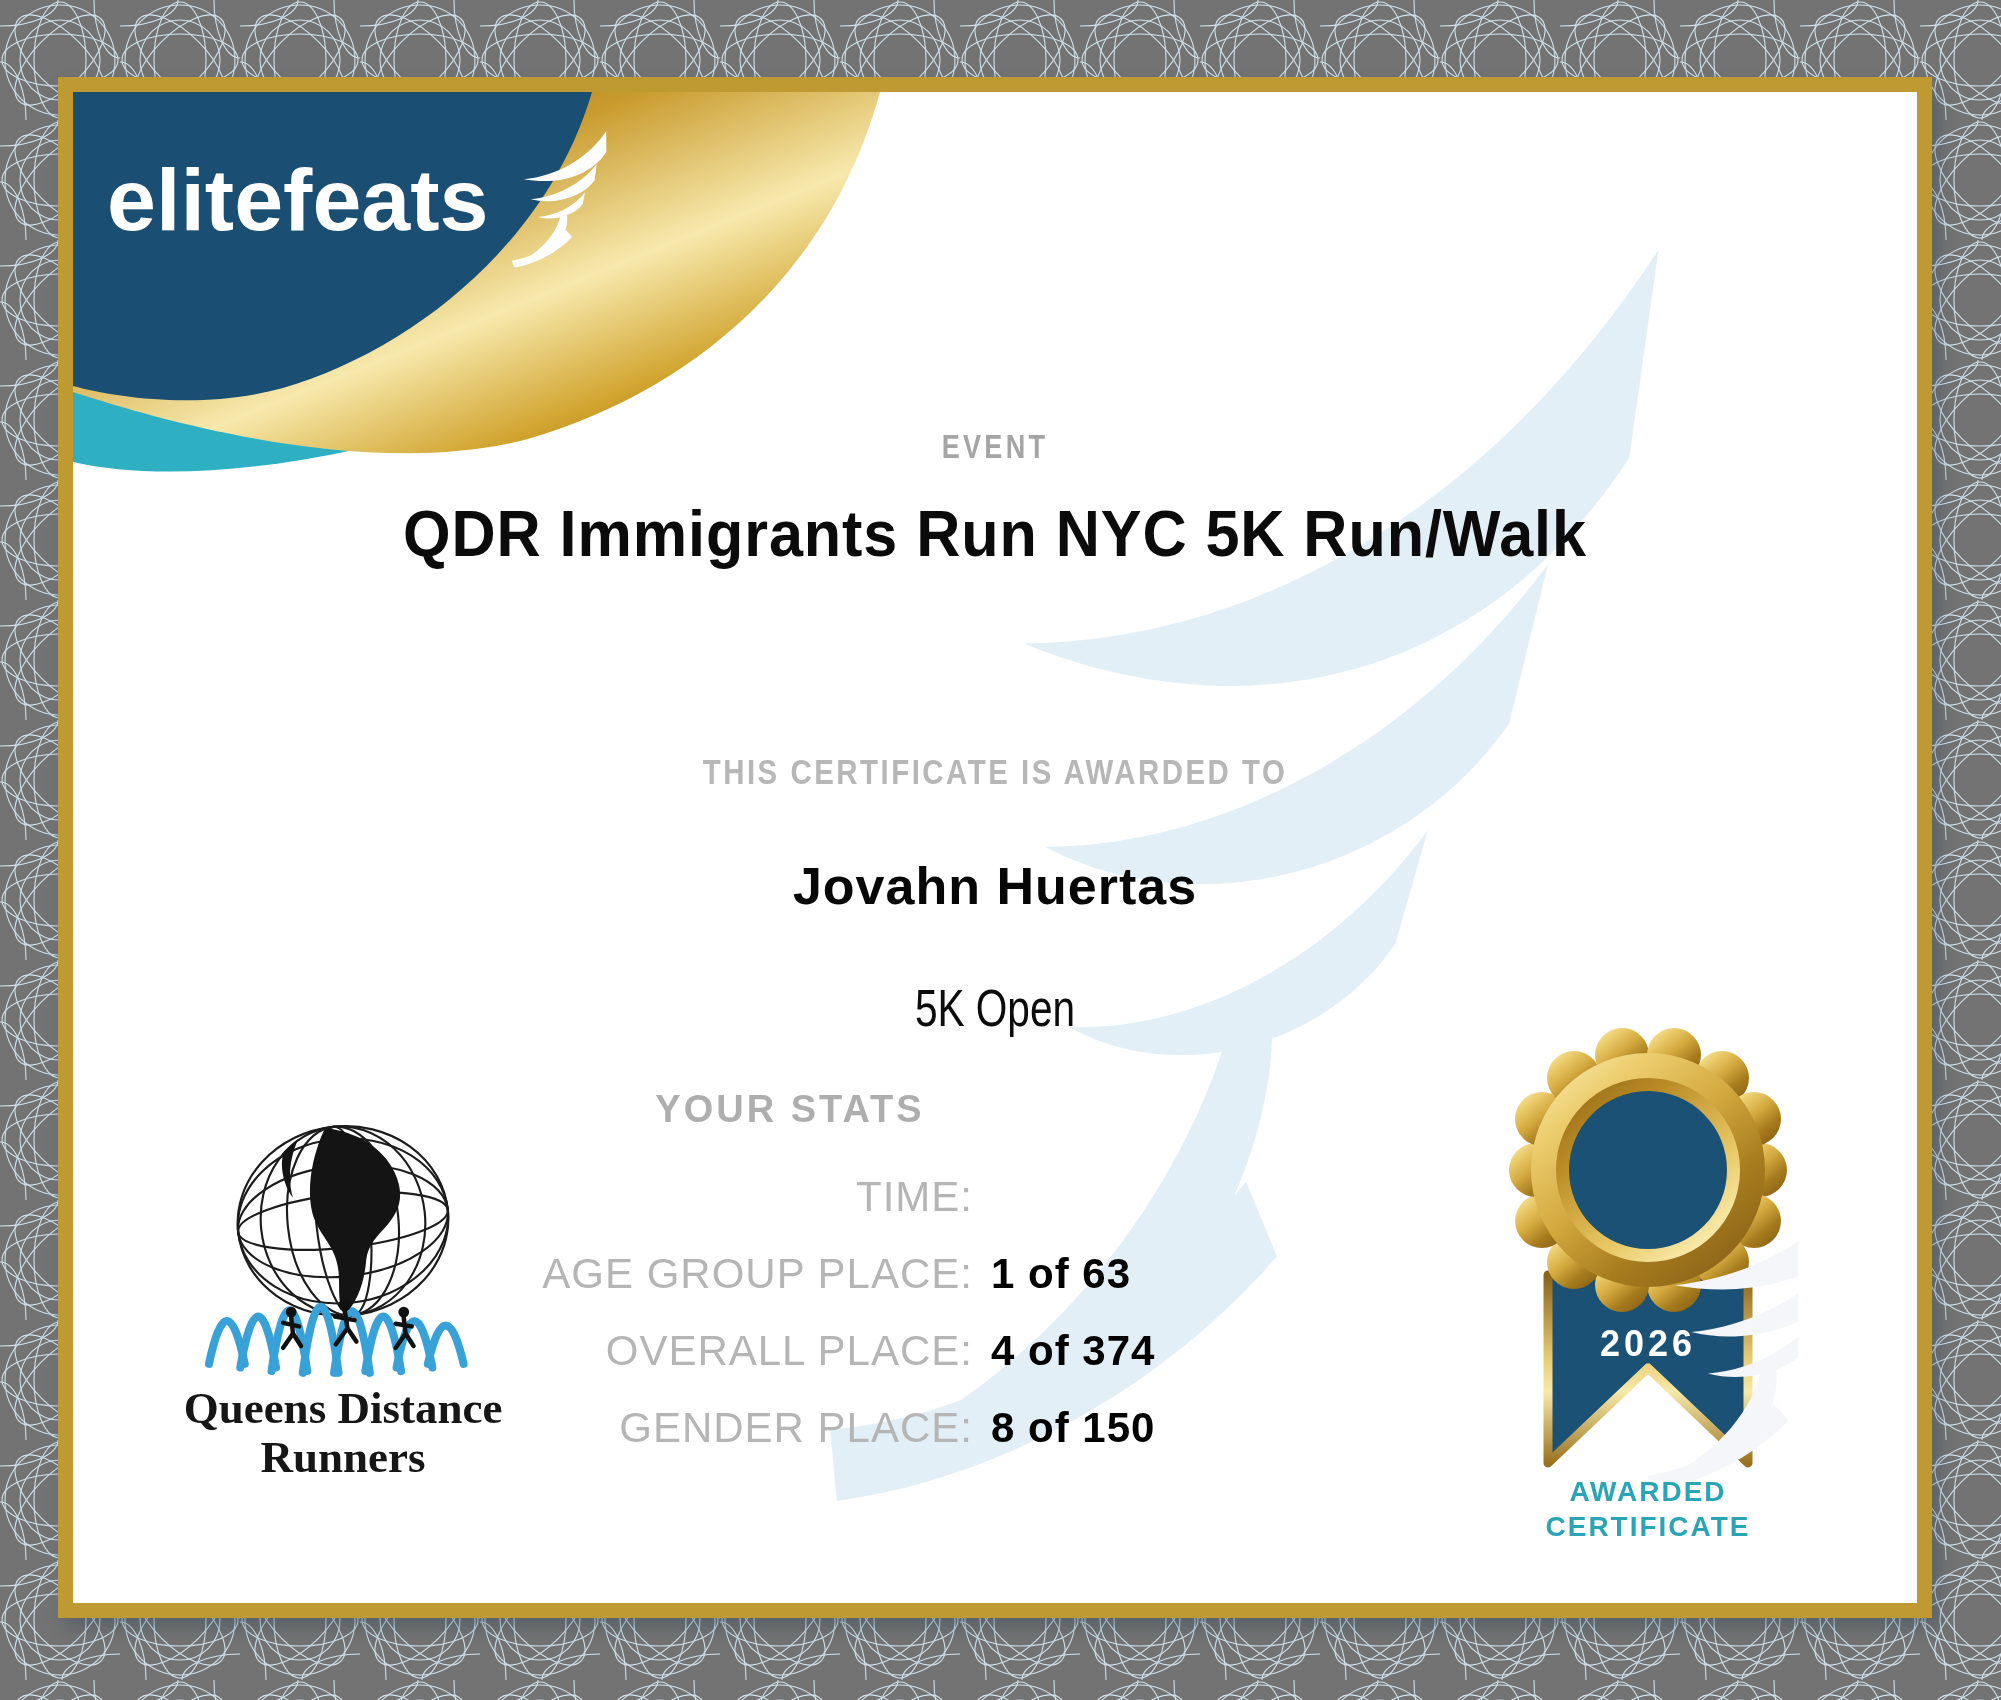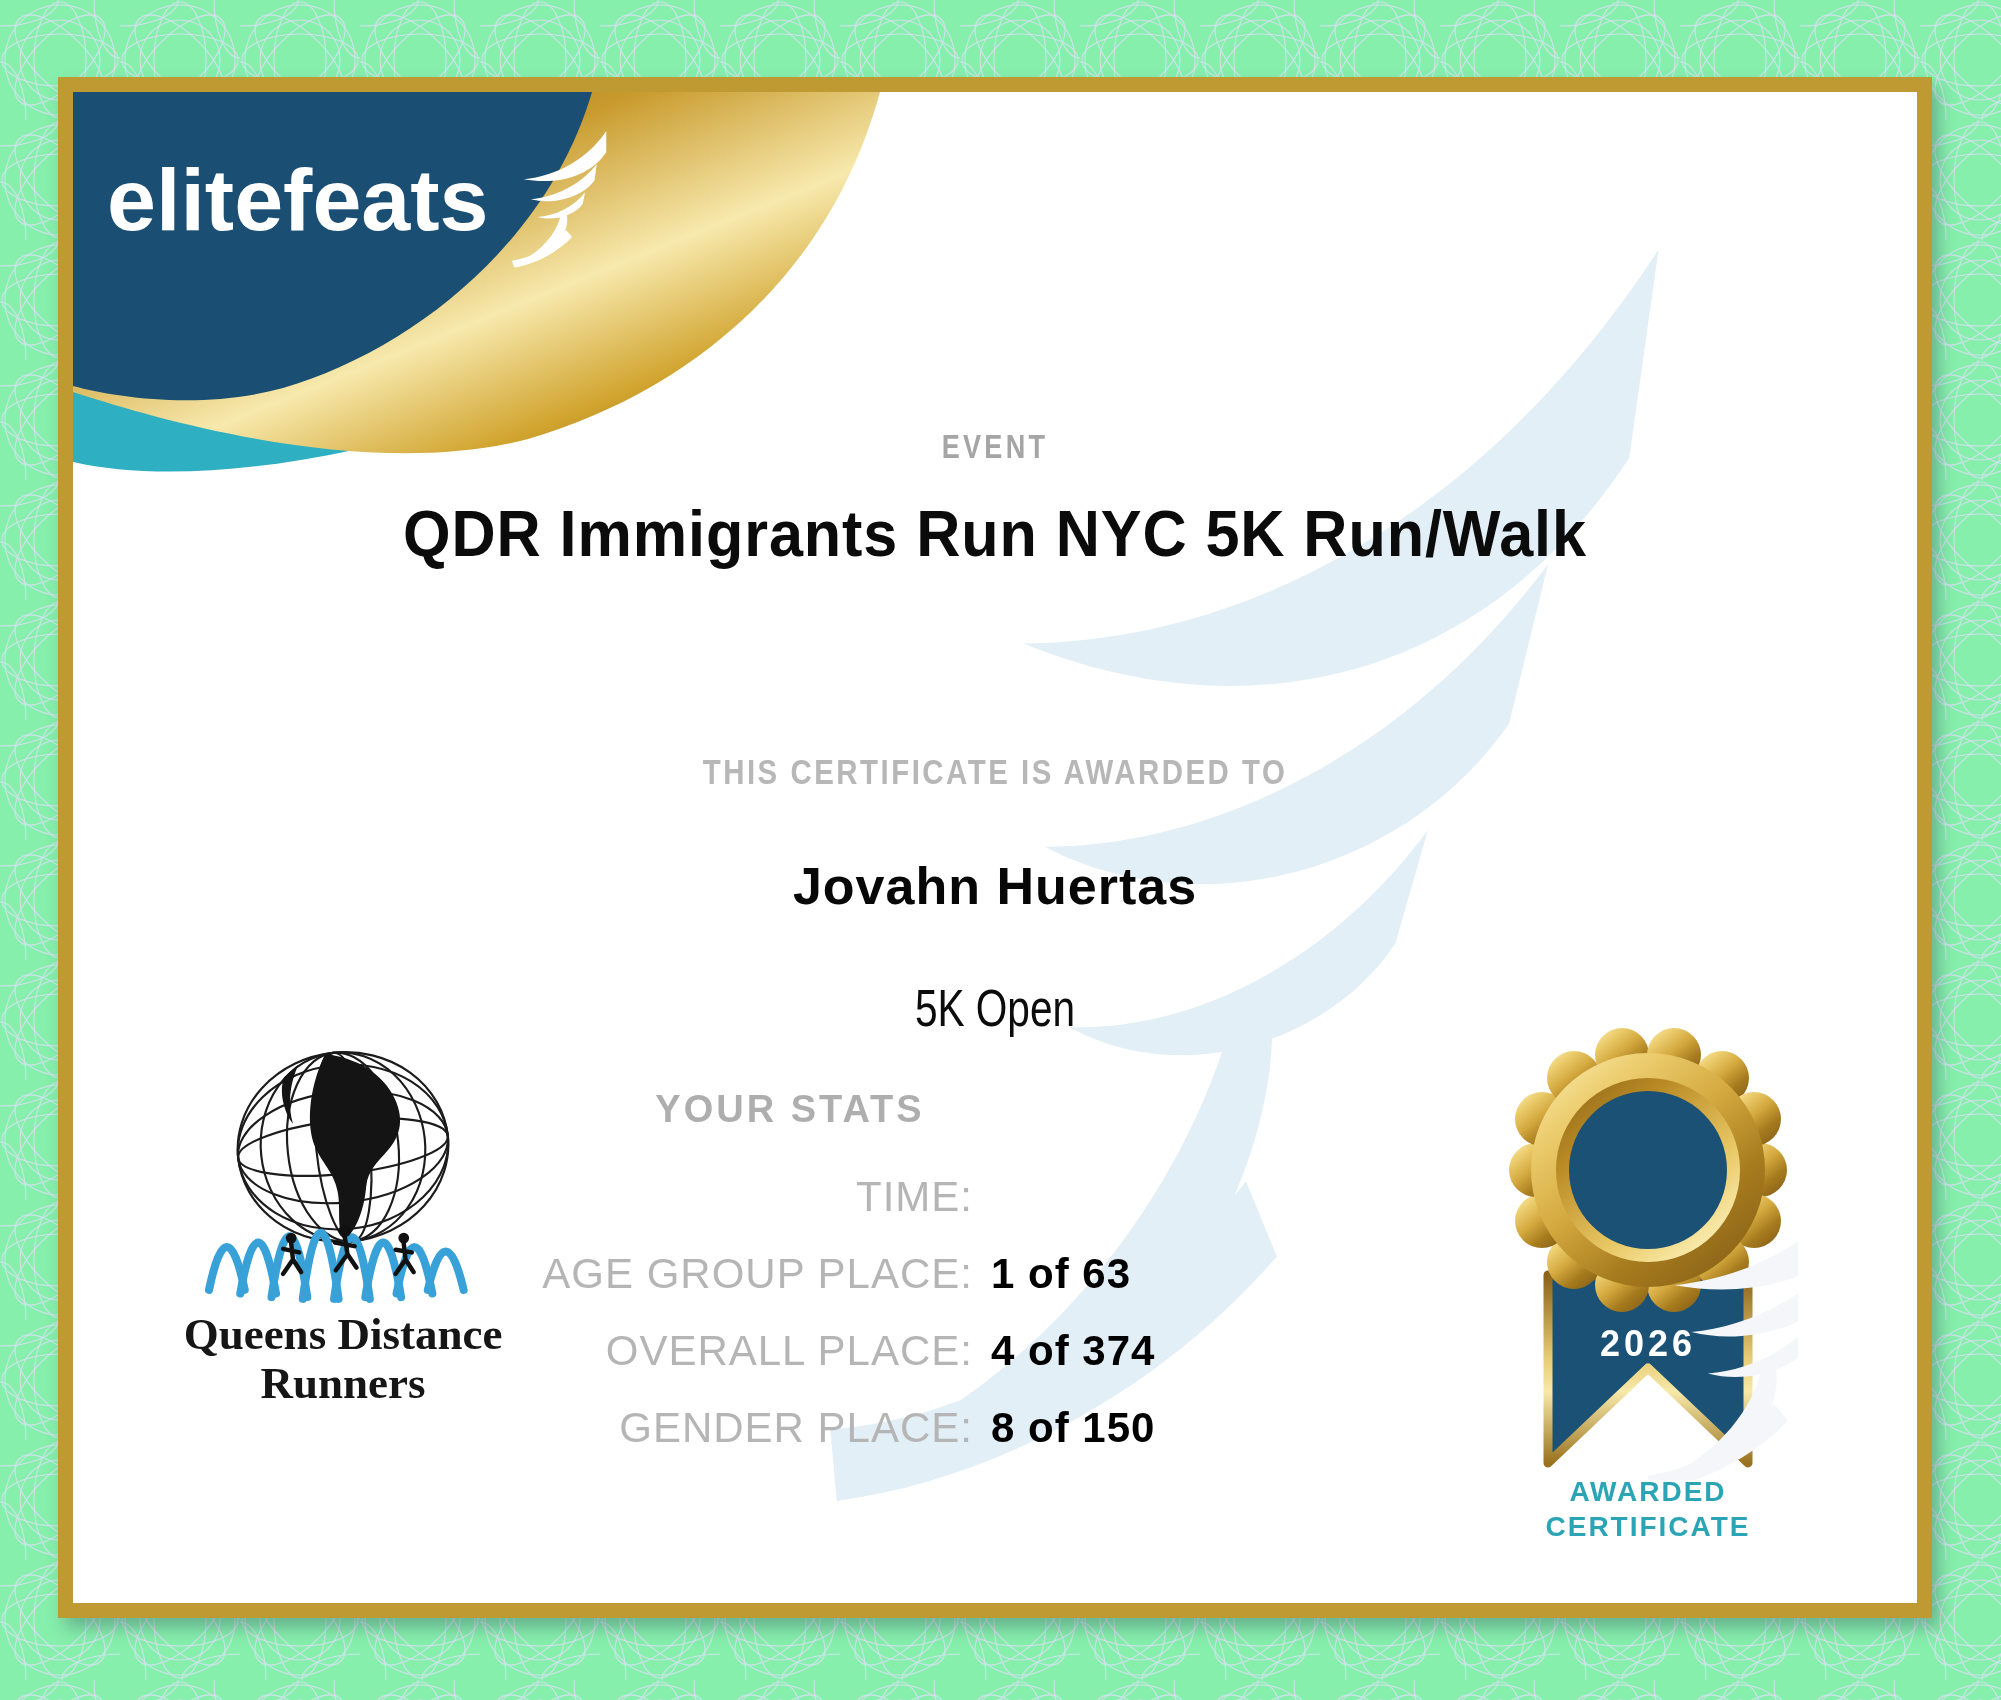--- a/index.html
+++ b/index.html
@@ -1,16 +1,16 @@
 <!DOCTYPE html>
 <html><head>
 <meta charset="utf-8">
 <style>
   html,body{margin:0;padding:0;background:#fff;}
-  .page{position:relative;width:2001px;height:1700px;background:#86efac;overflow:hidden;
+  .page{position:relative;width:2001px;height:1700px;background:#737373;overflow:hidden;
         font-family:"Liberation Sans",sans-serif;}
   .guilloche{position:absolute;left:0;top:0;width:100%;height:100%;}
   .card{position:absolute;left:58px;top:77px;width:1844px;height:1511px;
         border:15px solid #bf9a33;background:#ffffff;
         box-shadow:7px 10px 16px rgba(45,70,85,.35);}
   .watermark{position:absolute;left:750px;top:55px;width:820px;height:1400px;
         transform:rotate(8deg);transform-origin:50% 30%;}
   .header-curves{position:absolute;left:0;top:0;width:860px;height:400px;}
   .brand{position:absolute;left:34px;top:36px;display:flex;align-items:center;gap:4px;color:#fff;}
   .brand-text{font-size:88px;font-weight:700;letter-spacing:0px;}
@@ -20,21 +20,21 @@
   .event-name{top:404px;font-size:65px;font-weight:700;color:#0b0b0b;transform:scaleX(.94);letter-spacing:1px;}
   .awarded-label{top:660px;font-size:35px;font-weight:700;color:#b7b7b7;letter-spacing:3px;transform:scaleX(.84);}
   .recipient-name{top:764px;font-size:52px;font-weight:700;color:#070707;letter-spacing:1px;}
   .division{top:886px;font-size:52px;font-weight:400;color:#0c0c0c;transform:scaleX(.78);}
   .your-stats{position:absolute;left:0;top:996px;width:1434px;text-align:center;
         font-size:38px;font-weight:700;color:#aeaeae;letter-spacing:3px;}
   .stats{position:absolute;left:0;top:1066px;width:1844px;}
   .stat-row{display:grid;grid-template-columns:900px 1fr;align-items:center;height:77px;}
   .stat-label{text-align:right;font-size:42px;color:#b5b5b5;letter-spacing:1px;font-weight:500;}
   .stat-value{padding-left:18px;font-size:42px;font-weight:700;color:#000;letter-spacing:1px;}
-  .qdr{position:absolute;left:60px;top:946px;width:420px;text-align:center;}
+  .qdr{position:absolute;left:60px;top:1020px;width:420px;text-align:center;}
   .qdr-art{width:340px;height:268px;}
   .qdr-text{font-family:"Liberation Serif",serif;font-size:45px;line-height:49px;
         font-weight:700;color:#161616;}
   .badge{position:absolute;left:1425px;top:928px;width:300px;height:600px;}
   .badge-art{position:absolute;left:0;top:0;width:300px;height:460px;}
   .badge-caption{position:absolute;width:100%;text-align:center;font-size:28px;font-weight:700;
         color:#2ba5b6;letter-spacing:2px;}
   .cap1{top:456px;} .cap2{top:491px;}
   .badge-year{font-family:"Liberation Sans",sans-serif;font-weight:700;letter-spacing:4px;}
 </style>

